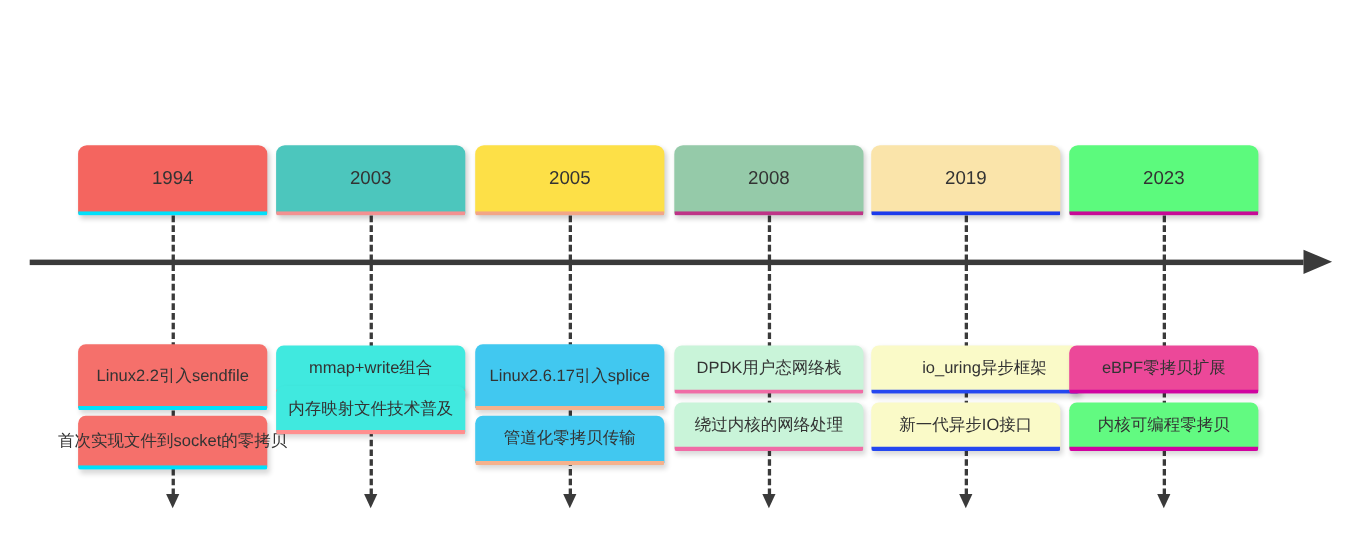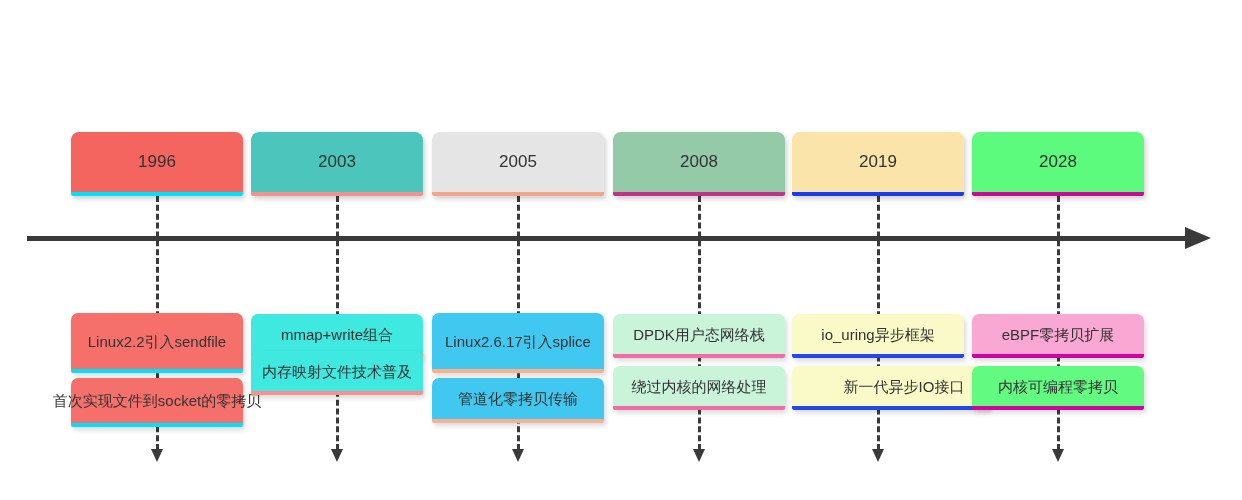--- a/index.html
+++ b/index.html
@@ -67,21 +67,21 @@
 <div id="stage">
 
 
   <div class="h-line"></div>
   <div class="h-arrowhead"></div>
 
   <div class="column col-0">
     <div class="dash-line"></div>
     <div class="dash-arrow"></div>
     <div class="year-box" style="background-color: rgb(244, 101, 95); border-bottom-color: rgb(0, 224, 251);">
-      <span class="ln">1996</span>
+      <span class="ln">1994</span>
     </div>
     <div class="event-box event-0" style="background-color: rgb(245, 112, 107); border-bottom-color: rgb(0, 224, 251);">
       <span class="ln">Linux</span>
       <span class="ln">2.2引入sendfile</span>
     </div>
     <div class="event-box event-1 nowrap" style="background-color: rgb(245, 112, 107); border-bottom-color: rgb(0, 224, 251);">
       <span class="ln">首次实现文件到socket的零拷贝</span>
     </div>
   </div>
 
@@ -95,21 +95,21 @@
       <span class="ln">mmap+write组合</span>
     </div>
     <div class="event-box event-1" style="background-color: rgb(64, 233, 223); border-bottom-color: rgb(255, 143, 143);">
       <span class="ln">内存映射文件技术普及</span>
     </div>
   </div>
 
   <div class="column col-2">
     <div class="dash-line"></div>
     <div class="dash-arrow"></div>
-    <div class="year-box" style="background-color: #e5e5e5; border-bottom-color: rgb(242, 166, 135);">
+    <div class="year-box" style="background-color: #fde047; border-bottom-color: rgb(242, 166, 135);">
       <span class="ln">2005</span>
     </div>
     <div class="event-box event-0" style="background-color: rgb(65, 200, 240); border-bottom-color: rgb(245, 178, 141);">
       <span class="ln">Linux</span>
       <span class="ln">2.6.17引入splice</span>
     </div>
     <div class="event-box event-1" style="background-color: rgb(65, 200, 240); border-bottom-color: rgb(245, 178, 141);">
       <span class="ln">管道化零拷贝传输</span>
     </div>
   </div>
@@ -127,35 +127,35 @@
       <span class="ln">绕过内核的网络处理</span>
     </div>
   </div>
 
   <div class="column col-4">
     <div class="dash-line"></div>
     <div class="dash-arrow"></div>
     <div class="year-box" style="background-color: rgb(250, 228, 170); border-bottom-color: rgb(28, 59, 236);">
       <span class="ln">2019</span>
     </div>
-    <div class="event-box event-0" style="background-color: rgb(250, 250, 200); border-bottom-color: rgb(36, 71, 240);">
+    <div class="event-box event-0" style="background-color: rgb(250, 250, 200); border-bottom-color: rgb(36, 71, 240); padding-left: 17px;">
       <span class="ln">io_uring异步框架</span>
     </div>
-    <div class="event-box event-1" style="background-color: rgb(250, 250, 200); border-bottom-color: rgb(36, 71, 240); padding-left: 26px;">
+    <div class="event-box event-1" style="background-color: rgb(250, 250, 200); border-bottom-color: rgb(36, 71, 240);">
       <span class="ln">新一代异步IO接口</span>
     </div>
   </div>
 
   <div class="column col-5">
     <div class="dash-line"></div>
     <div class="dash-arrow"></div>
     <div class="year-box" style="background-color: rgb(92, 250, 125); border-bottom-color: rgb(199, 10, 150);">
-      <span class="ln">2028</span>
+      <span class="ln">2023</span>
     </div>
-    <div class="event-box event-0" style="background-color: #f9a8d4; border-bottom-color: rgb(208, 2, 160); align-items: center;">
+    <div class="event-box event-0" style="background-color: #ec4899; border-bottom-color: rgb(208, 2, 160); align-items: center;">
       <span class="ln">eBPF零拷贝扩展</span>
     </div>
     <div class="event-box event-1" style="background-color: rgb(98, 250, 129); border-bottom-color: rgb(208, 2, 160);">
       <span class="ln">内核可编程零拷贝</span>
     </div>
   </div>
 
 </div>
 
 </body></html>

